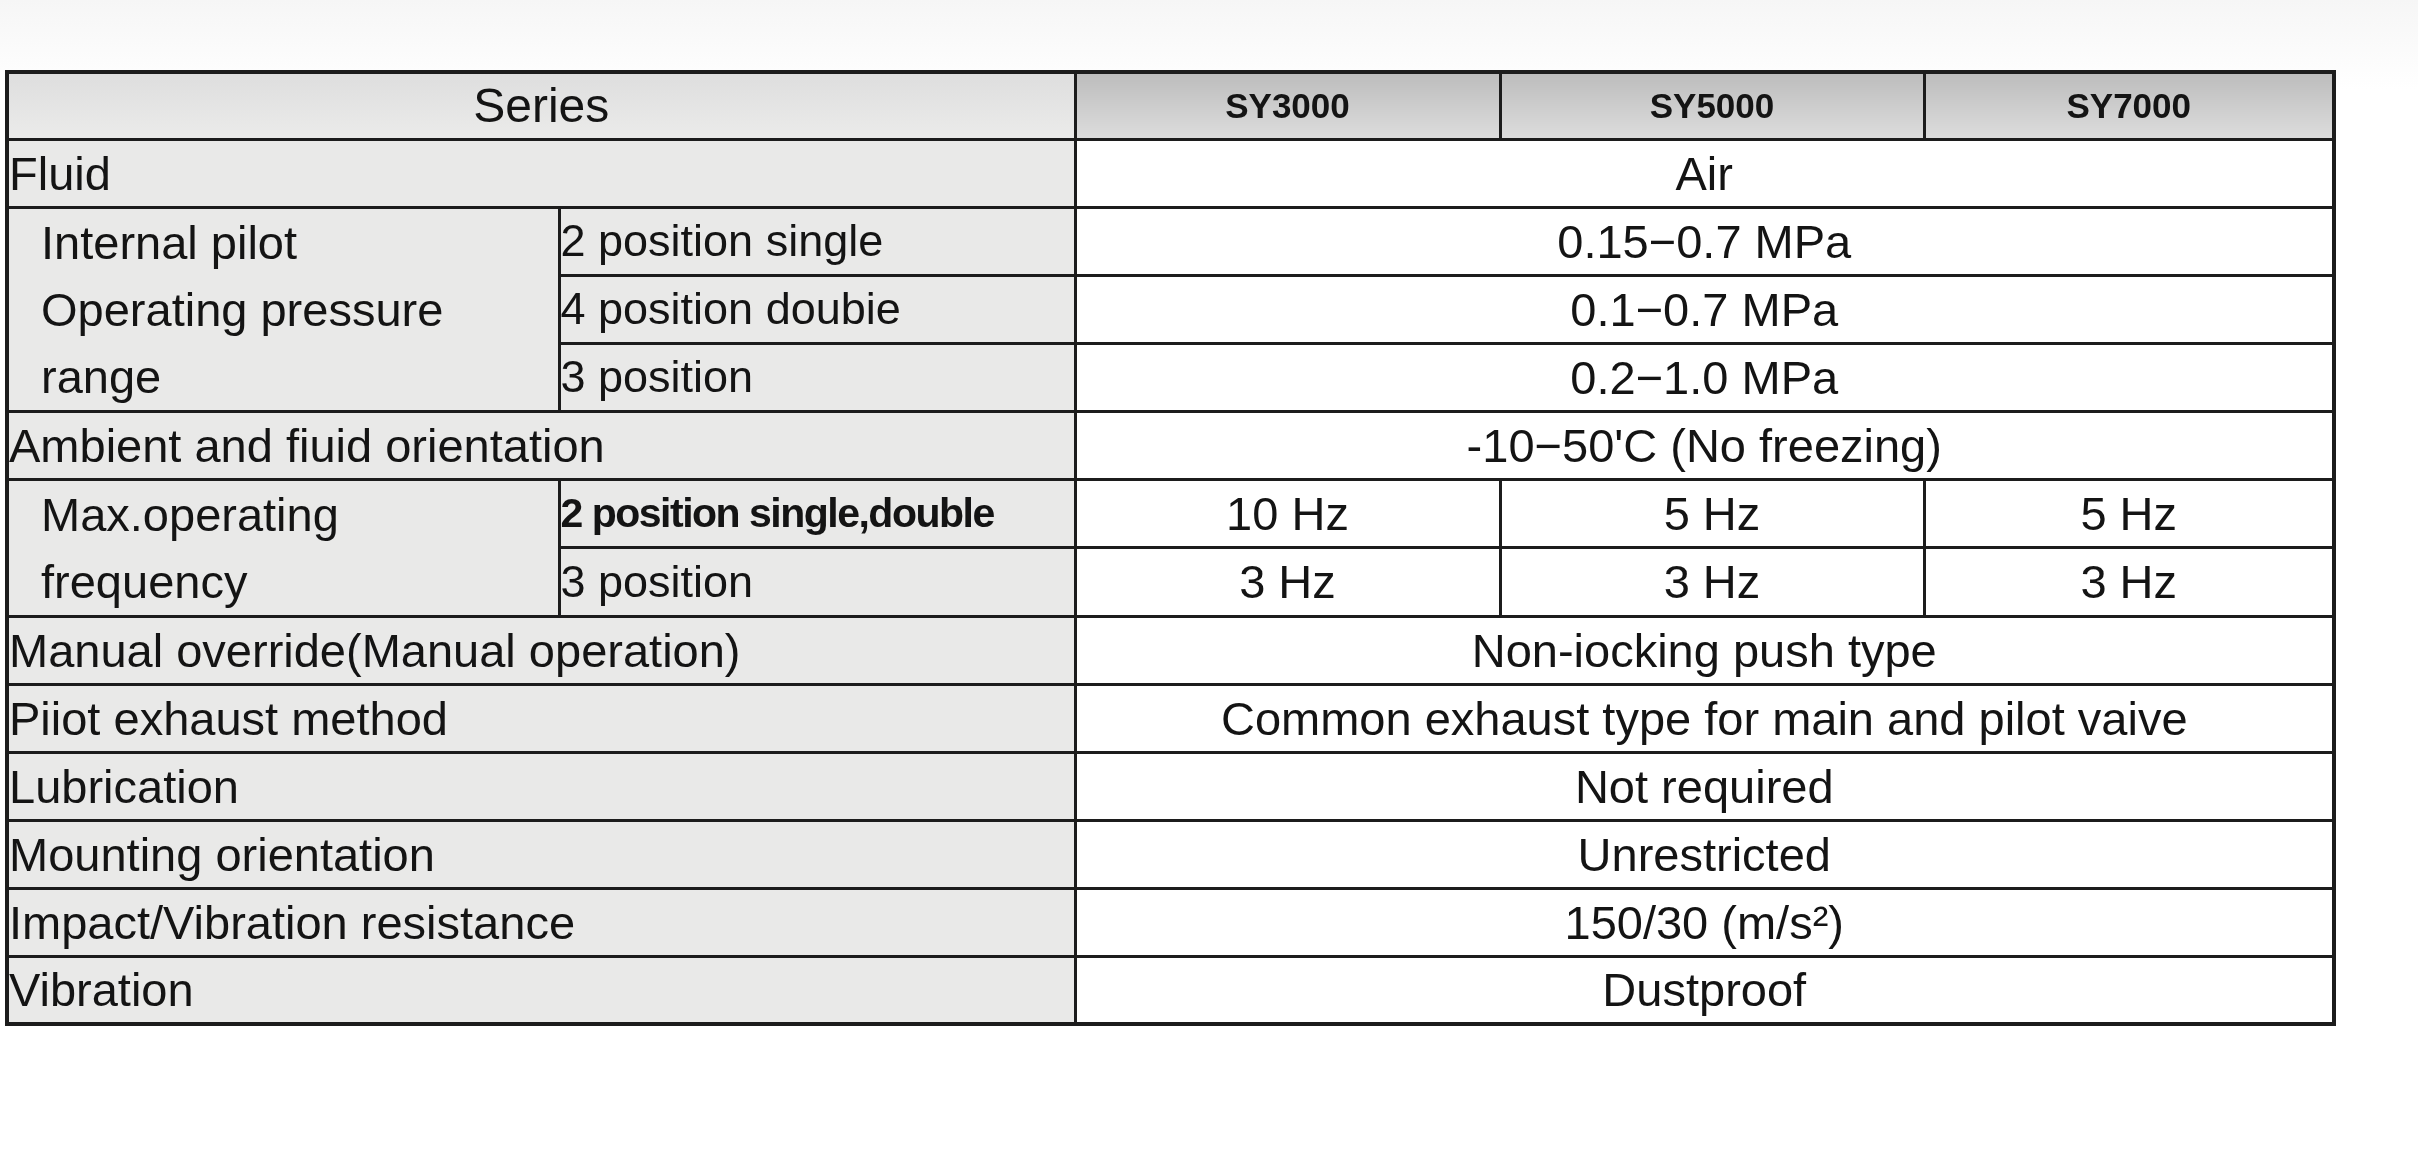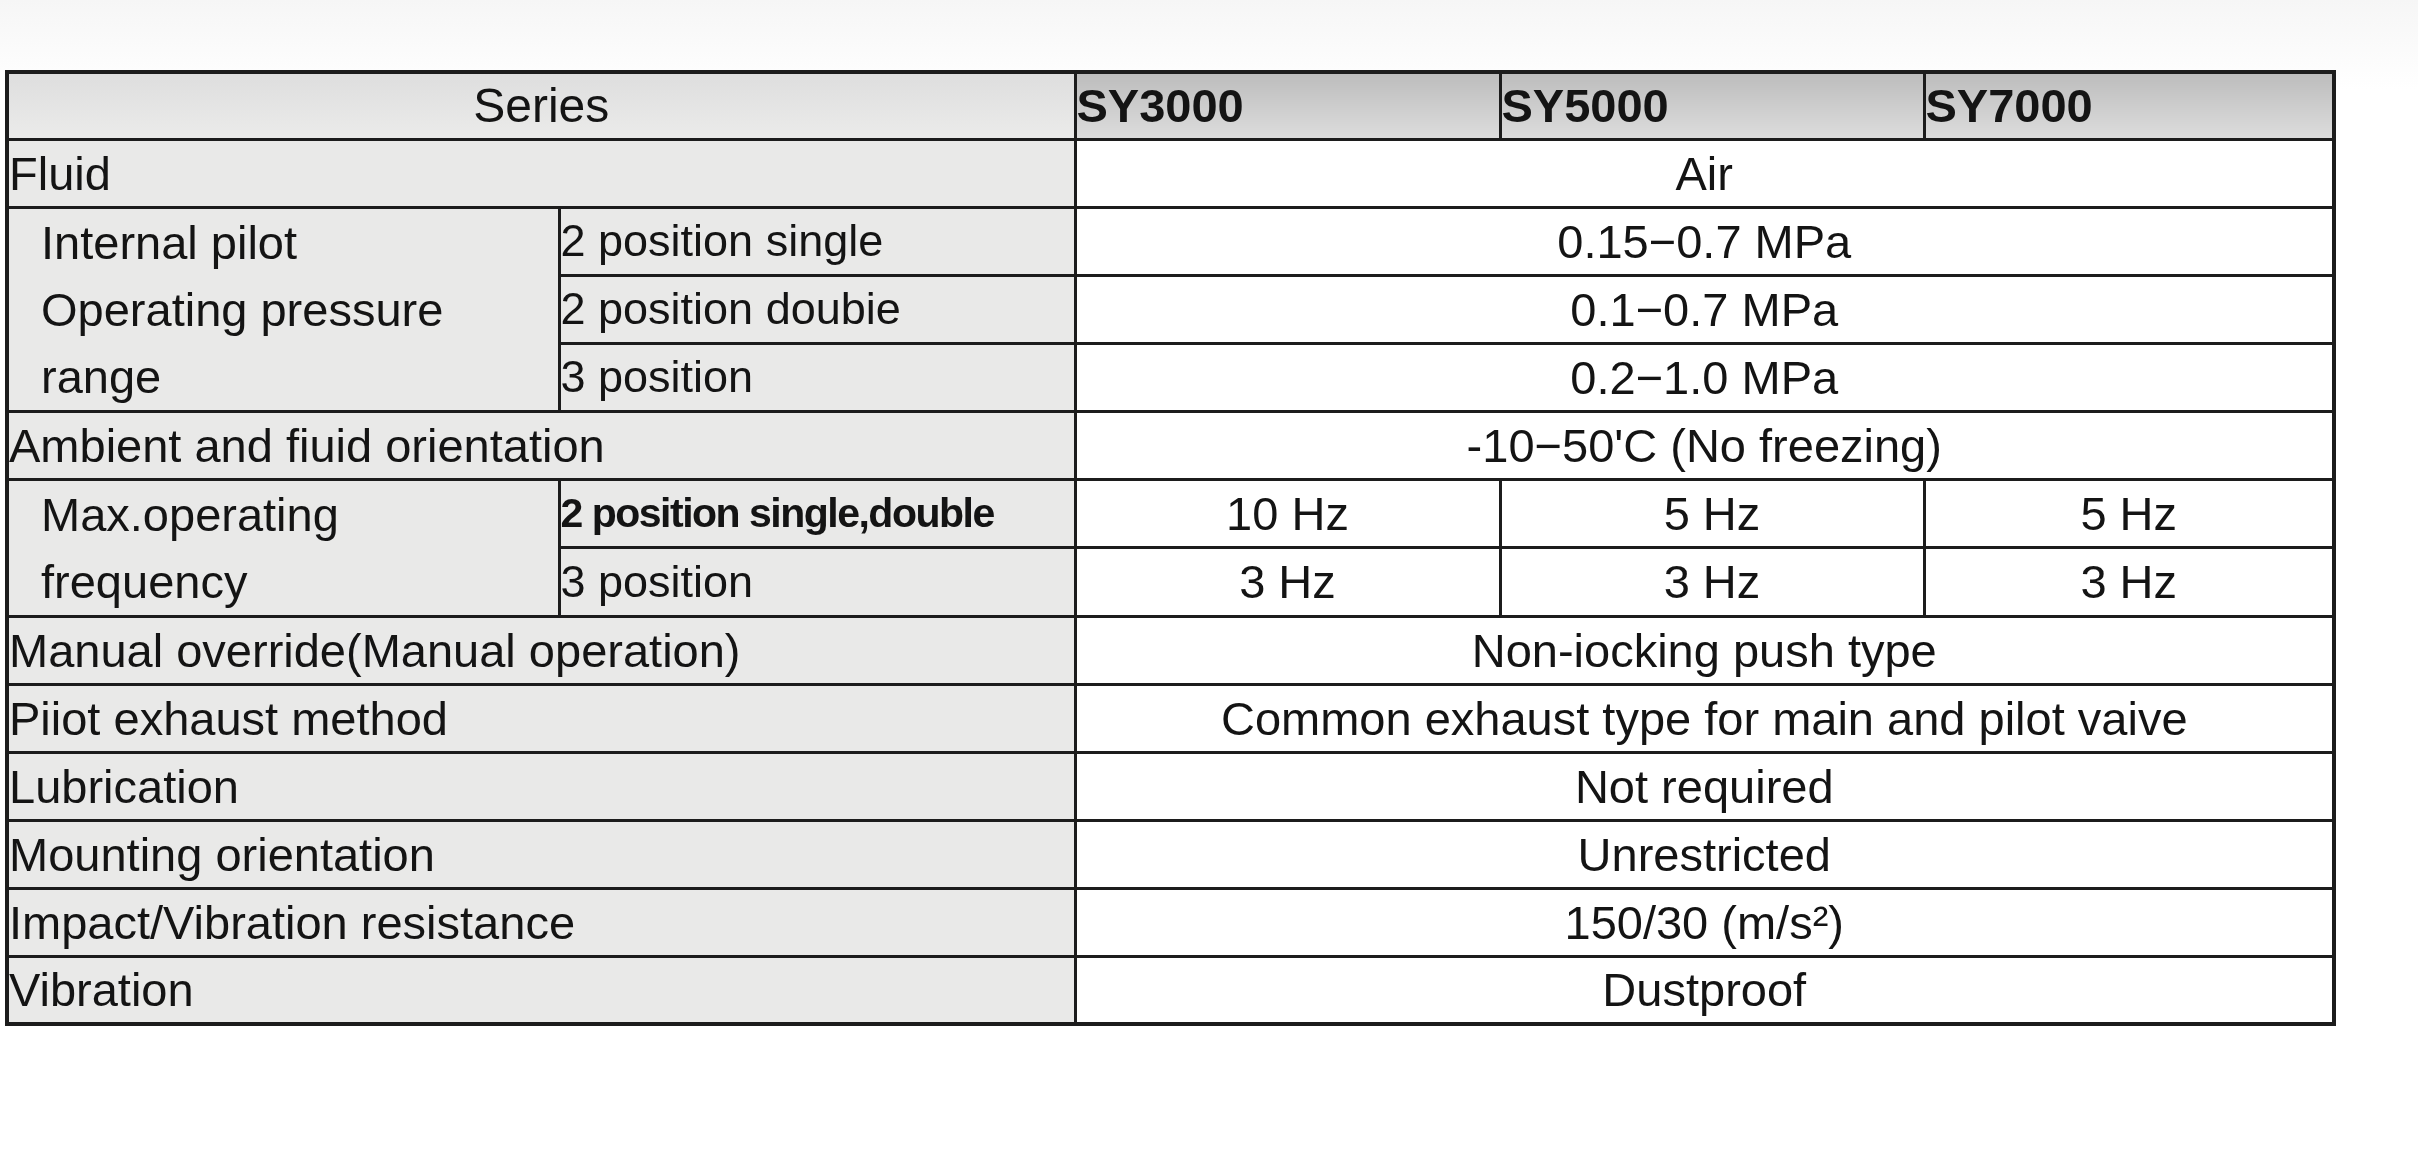--- a/index.html
+++ b/index.html
@@ -36,22 +36,23 @@
 
   
   td.hdr-series {
     background: linear-gradient(180deg, #dedede, #ebebea);
     text-align: center;
     font-size: 48px;
     vertical-align: middle;
   }
   td.hdr-sy {
     background: linear-gradient(180deg, #bcbcbc, #dcdcdc);
+    text-align: center;
     font-weight: bold;
-    font-size: 47px;
+    font-size: 35px;
     vertical-align: middle;
   }
 
   
   td.lbl {
     background: #e9e9e8;
     text-align: left;
     font-size: 47px;
     padding-left: 48px;
     vertical-align: middle;
@@ -120,21 +121,21 @@
     <tr class="r">
       <td class="lbl-multi" rowspan="3">
         <span class="line">Internal pilot</span>
         <span class="line">Operating pressure</span>
         <span class="line">range</span>
       </td>
       <td class="sub">2 position single</td>
       <td class="val" colspan="3">0.15−0.7 MPa</td>
     </tr>
     <tr class="r">
-      <td class="sub">2 position doubie</td>
+      <td class="sub">4 position doubie</td>
       <td class="val" colspan="3">0.1−0.7 MPa</td>
     </tr>
     <tr class="r">
       <td class="sub">3 position</td>
       <td class="val" colspan="3">0.2−1.0 MPa</td>
     </tr>
 
     <tr class="r">
       <td class="lbl" colspan="2">Ambient and fiuid orientation</td>
       <td class="val" colspan="3">-10−50'C (No freezing)</td>

